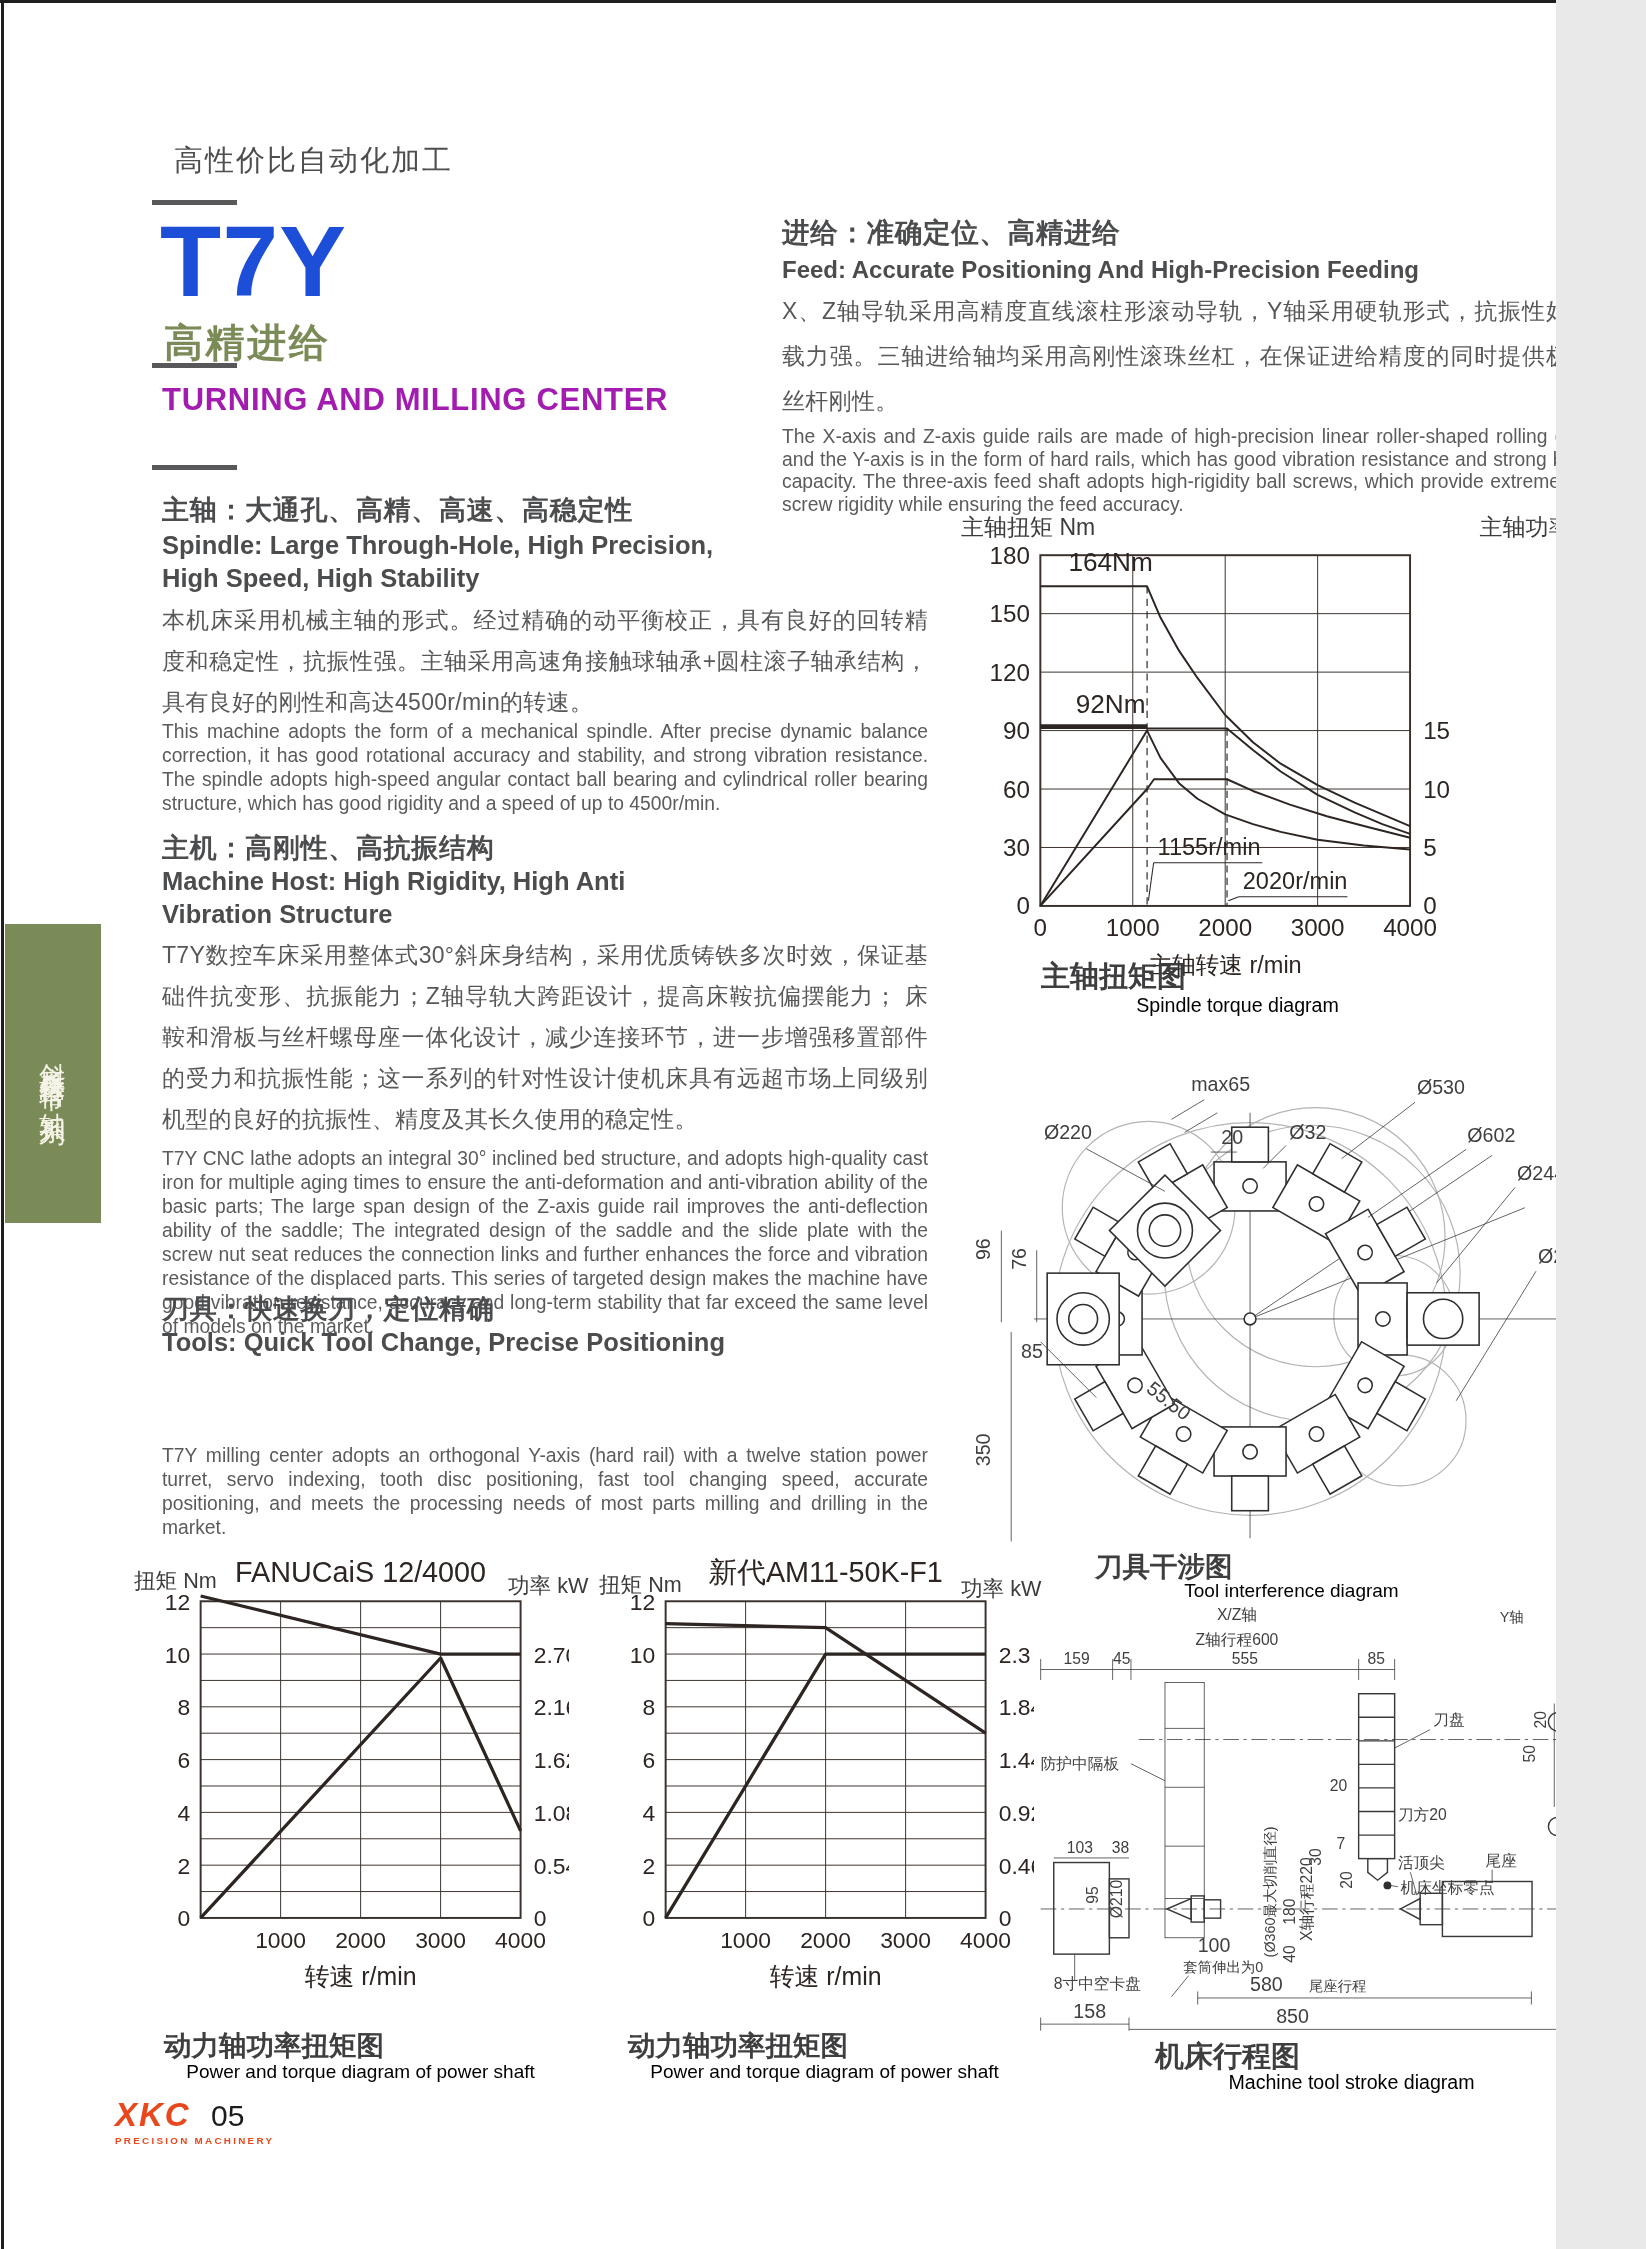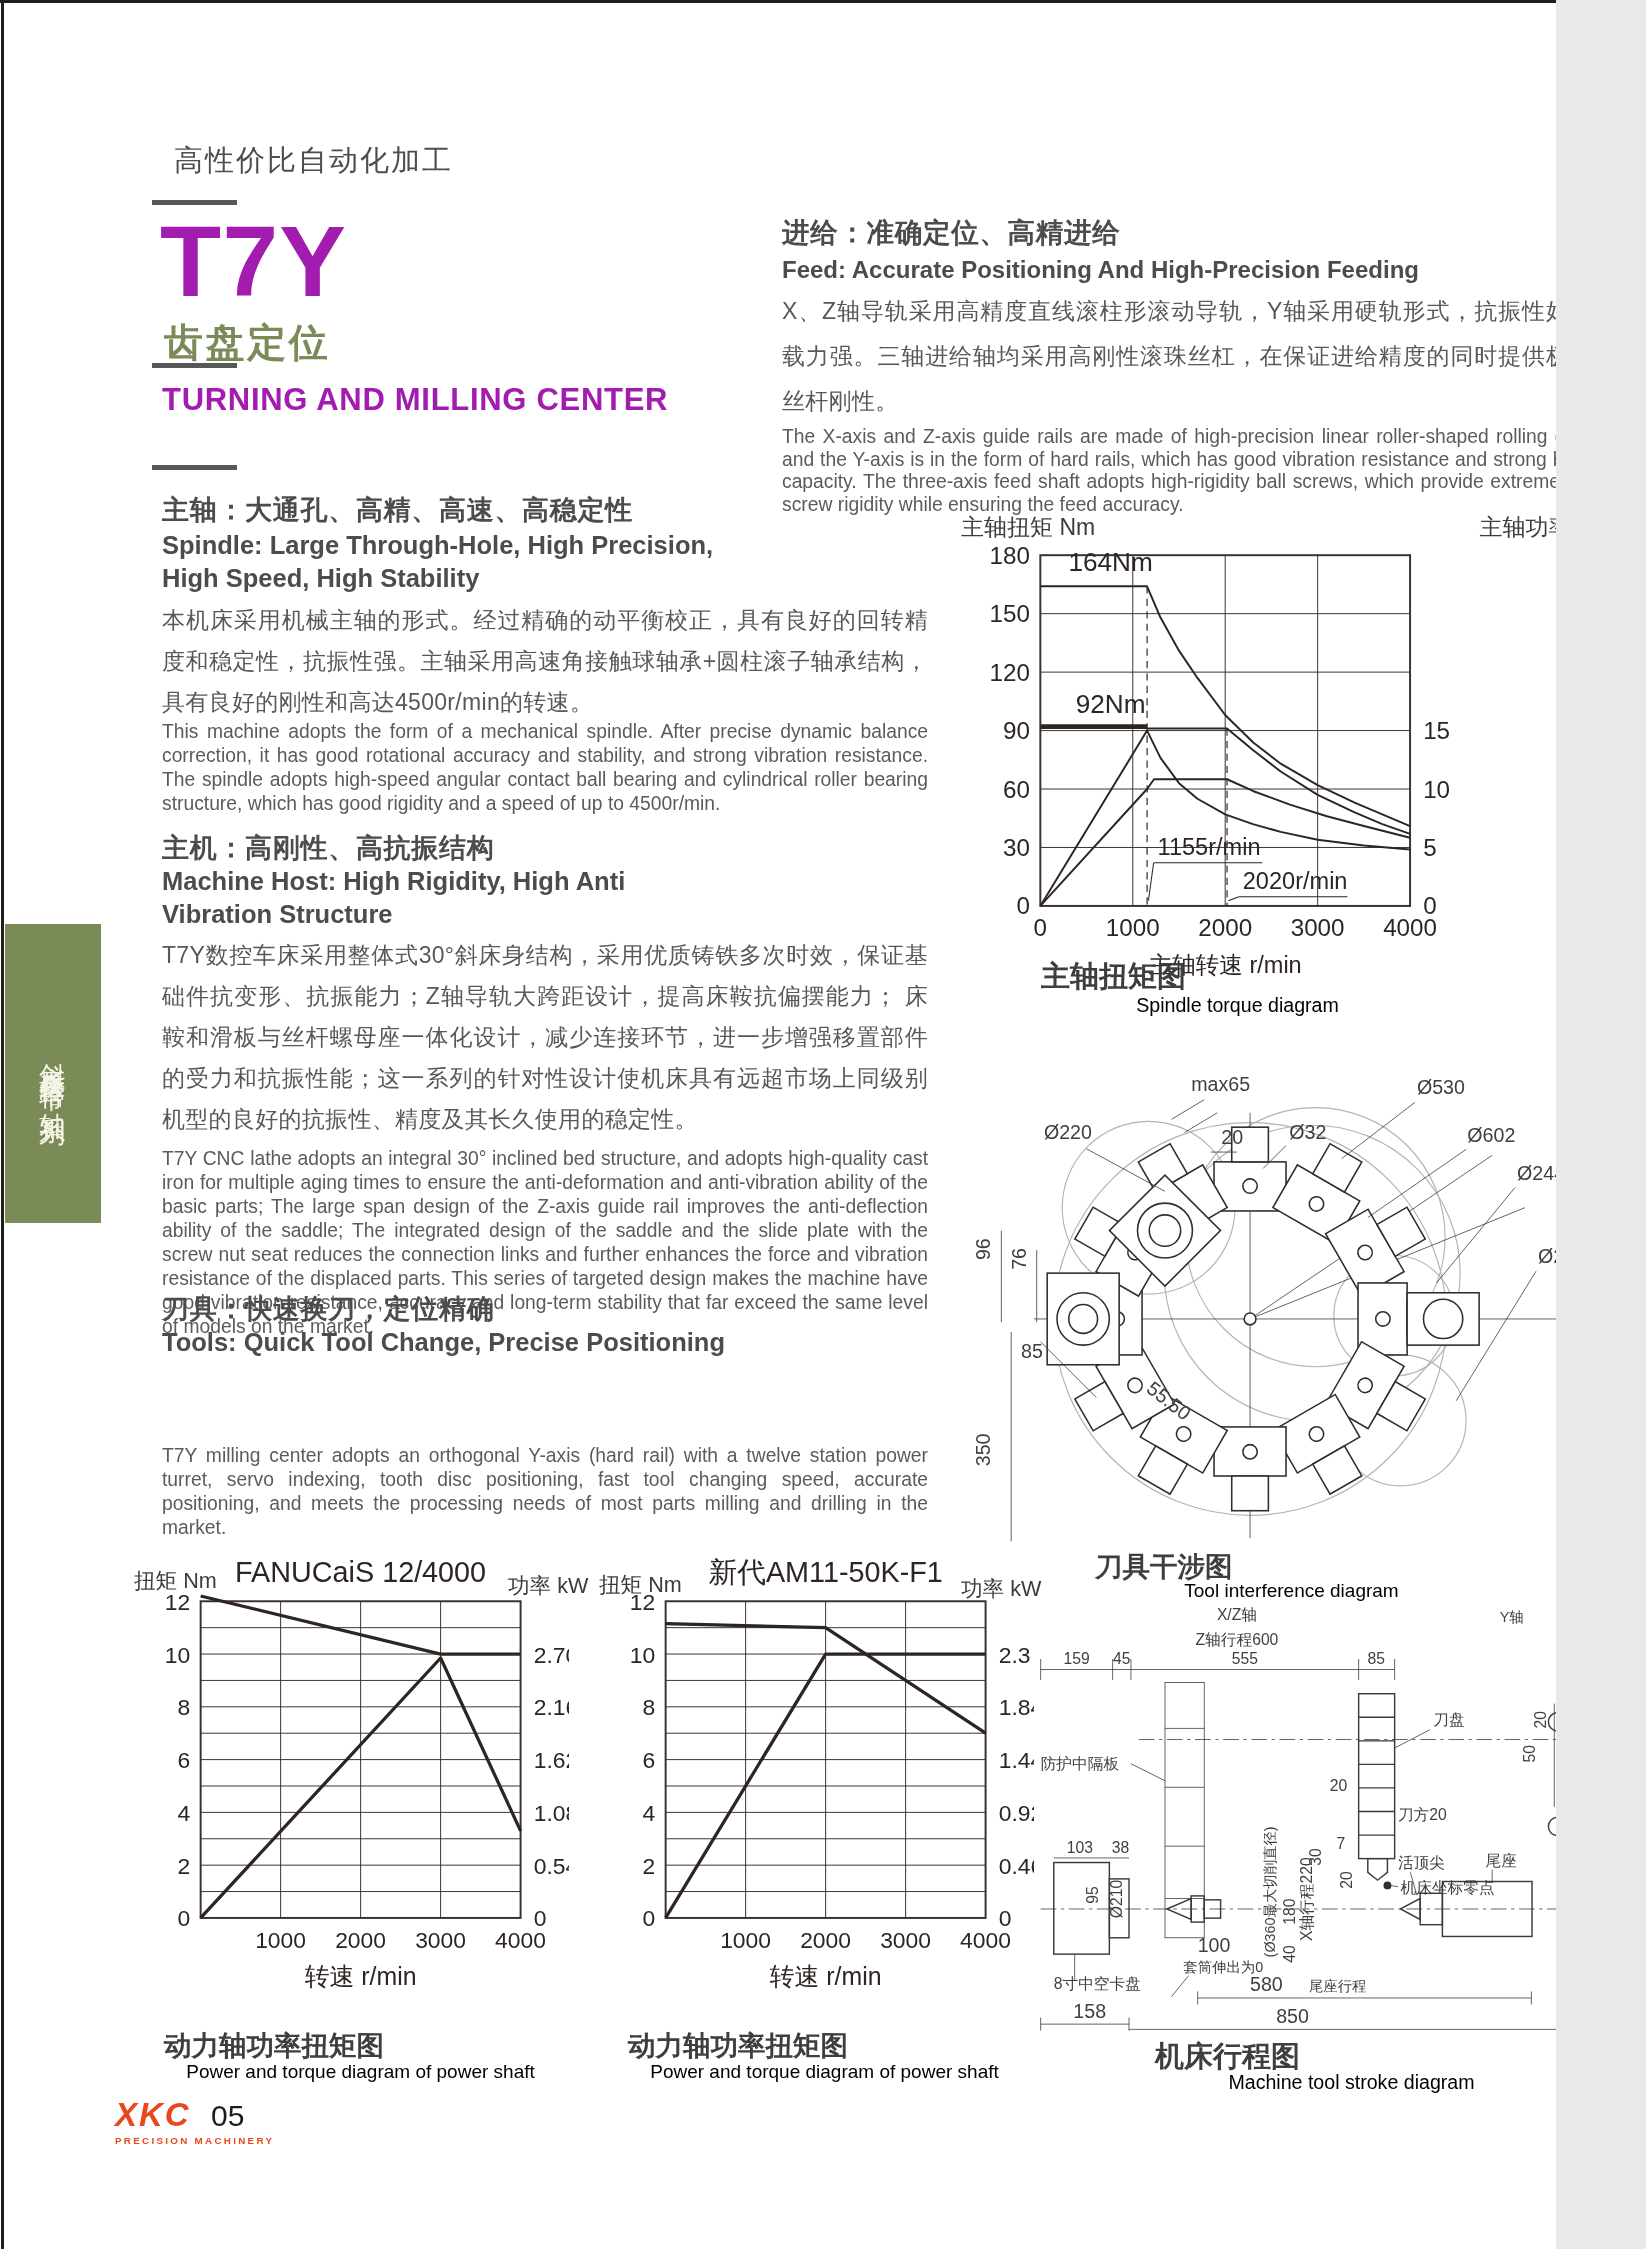--- a/index.html
+++ b/index.html
@@ -3,21 +3,21 @@
 <meta charset="utf-8">
 <style>
   html,body{margin:0;padding:0;background:#e9e9e9;}
   .page{position:relative;width:1556px;height:2250px;background:#ffffff;overflow:hidden;
         font-family:"Liberation Sans","DejaVu Sans",sans-serif;color:#57585a;}
   .abs{position:absolute;}
   .border-top{left:0;top:0;width:1646px;height:2.6px;background:#1f1f1f;}
   .border-left{left:1.3px;top:0;width:2.6px;height:2250px;background:#1f1f1f;}
   .tagline{left:174px;top:141px;font-size:29px;color:#4e4e50;letter-spacing:2px;}
   .dash{left:152px;width:85px;height:5.2px;background:#58585a;}
-  .model{left:160px;top:211px;font-size:100px;font-weight:bold;color:#a21caf;line-height:1;letter-spacing:1.3px;}
+  .model{left:160px;top:211px;font-size:100px;font-weight:bold;color:#1d4ed8;line-height:1;letter-spacing:1.3px;}
   .model-sub{left:164px;top:316px;font-size:39px;font-weight:bold;color:#7a8b57;letter-spacing:2.6px;}
   .model-en{left:162px;top:382px;font-size:31px;font-weight:bold;color:#a21caf;letter-spacing:0.7px;}
   .h-zh{font-size:27px;font-weight:bold;color:#4b4c4e;letter-spacing:0.7px;}
   .h-en{font-size:25.5px;font-weight:bold;color:#4b4c4e;line-height:33px;white-space:pre-line;}
   .p-zh{font-size:23px;line-height:41px;color:#57585a;text-align:justify;letter-spacing:0.3px;}
   .p-en{font-size:19.3px;line-height:24px;color:#5a5b5d;text-align:justify;}
   .w-left{width:766px;}
   .w-right{width:835px;}
   .sidebar{left:5.2px;top:924px;width:96px;height:299px;background:#7a8b57;display:flex;align-items:center;justify-content:center;}
   .sidebar span{writing-mode:vertical-rl;color:#f6f4e8;font-size:26px;letter-spacing:4.6px;}
@@ -56,21 +56,21 @@
 </head>
 <body>
 
 <div class="page">
   <div class="abs border-top"></div>
   <div class="abs border-left"></div>
 
   <div class="abs tagline">高性价比自动化加工</div>
   <div class="abs dash" style="top:200px"></div>
   <div class="abs model">T7Y</div>
-  <div class="abs model-sub">齿盘定位</div>
+  <div class="abs model-sub">高精进给</div>
   <div class="abs dash" style="top:363px"></div>
   <div class="abs model-en">TURNING AND MILLING CENTER</div>
   <div class="abs dash" style="top:465px"></div>
 
   <div class="abs sidebar">
     <span>斜床身转塔带Y轴系列</span>
   </div>
 
   <div class="abs h-zh" style="left:162px;top:492px">主轴：大通孔、高精、高速、高稳定性</div>
   <div class="abs h-en" style="left:162px;top:529px">Spindle: Large Through-Hole, High Precision,

